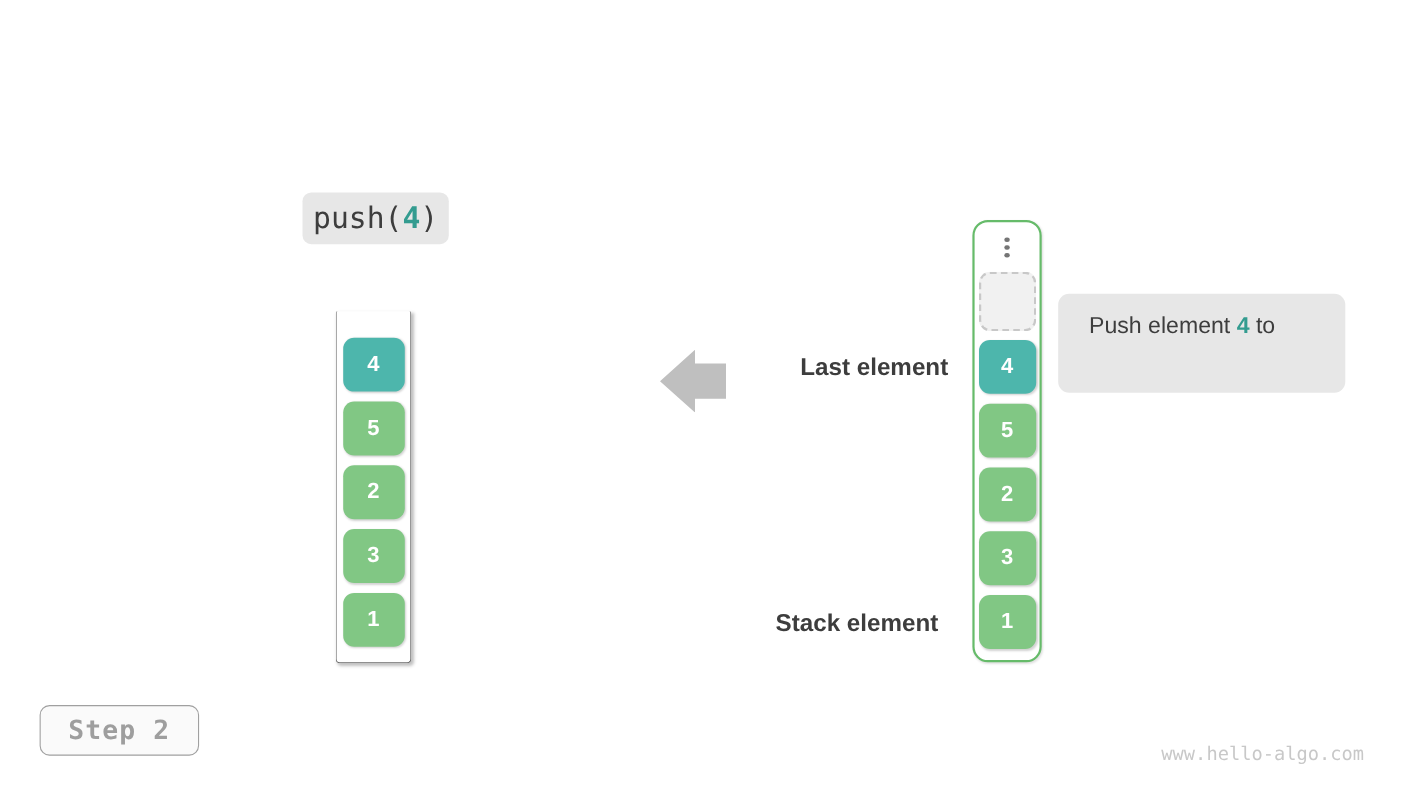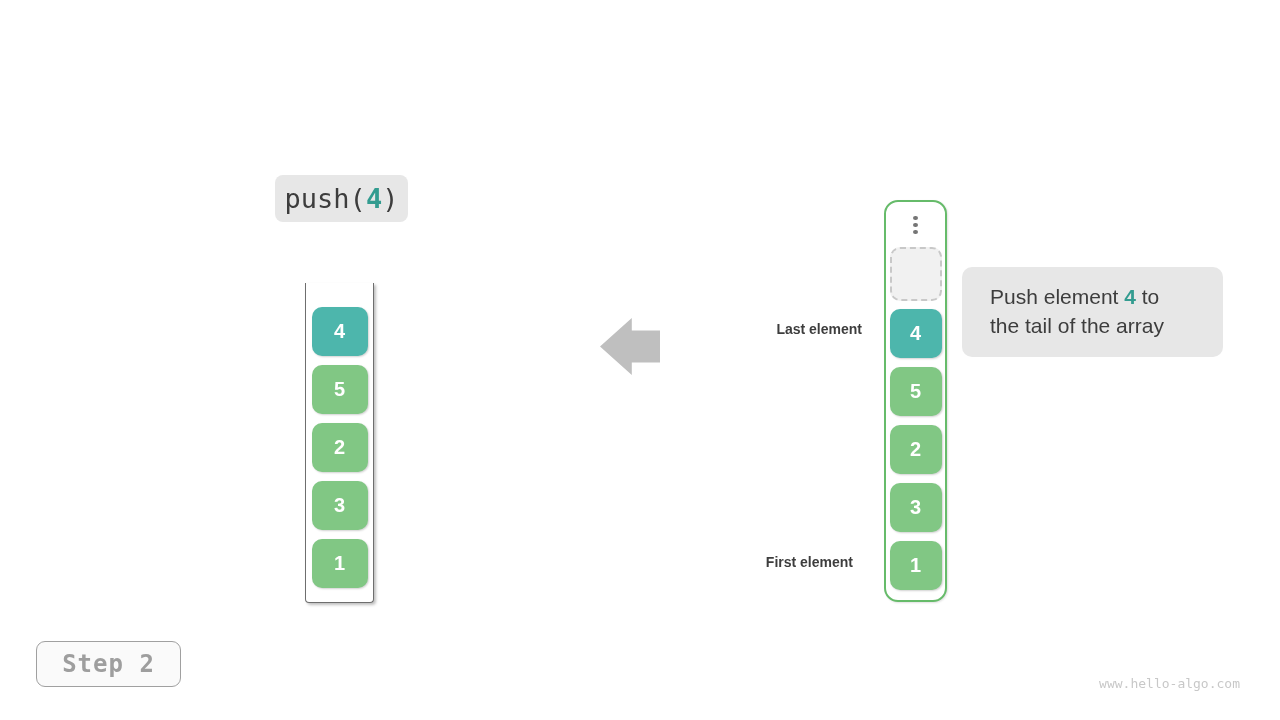--- a/index.html
+++ b/index.html
@@ -64,21 +64,21 @@
   }
 
   
   .arrow{
     position:absolute;left:600px;top:318px;width:60px;height:57px;background:var(--arrow);
     clip-path:polygon(0 50%,53% 0,53% 22%,100% 22%,100% 78%,53% 78%,53% 100%);
   }
 
   
   .elem-label{
-    position:absolute;font-size:14px;font-weight:bold;color:var(--dark-text);
+    position:absolute;font-size:22px;font-weight:bold;color:var(--dark-text);
     white-space:nowrap;text-align:center;
   }
   .label-last{right:418px;top:321px;}
   .label-first{right:427px;top:554px;}
   .caption{
     position:absolute;left:440px;top:427px;width:400px;text-align:center;
     font-size:21px;color:var(--muted-text);white-space:nowrap;
   }
 
   
@@ -94,21 +94,21 @@
     box-sizing:border-box;background:#fafafa;
     border:1.5px solid #a0a0a0;border-radius:9px;
     display:flex;align-items:center;justify-content:center;
     font-family:"DejaVu Sans Mono",monospace;font-weight:bold;
     font-size:24px;letter-spacing:1px;color:var(--step-text);
   }
 
   
   .watermark{
     position:absolute;right:40px;top:676px;
-    font-family:"DejaVu Sans Mono",monospace;font-size:13px;color:var(--watermark-text);
+    font-family:"DejaVu Sans Mono",monospace;font-size:17px;color:var(--watermark-text);
   }
 </style>
 </head>
 <body>
 
 <div class="canvas">
 
   <div class="op-box">
     <span>push(</span>
       <span class="teal-num">4</span>
@@ -121,38 +121,37 @@
       <div class="cell">2</div>
       <div class="cell">3</div>
       <div class="cell">1</div>
     </div>
 
   <div class="arrow"></div>
 
   <div class="elem-label label-last">Last element</div>
 
 
-  <div class="elem-label label-first">First element</div>
+  <div class="elem-label label-first">Stack element</div>
 
   <div class="array-container" id="array-container">
     <div class="dots">
       <span></span>
         <span></span>
         <span></span>
     </div>
     <div class="dashed-slot"></div>
   <div class="cell hl">4</div>
       <div class="cell">5</div>
       <div class="cell">2</div>
       <div class="cell">3</div>
       <div class="cell">1</div>
     </div>
 
   <div class="tooltip">
     <span>Push element </span><span class="teal-num">4</span><span> to</span><br>
-    <span>the tail of the array</span>
   </div>
 
   <div class="step-box">Step 2</div>
 
   <div class="watermark">www.hello-algo.com</div>
 
 </div>
 
 </body></html>

